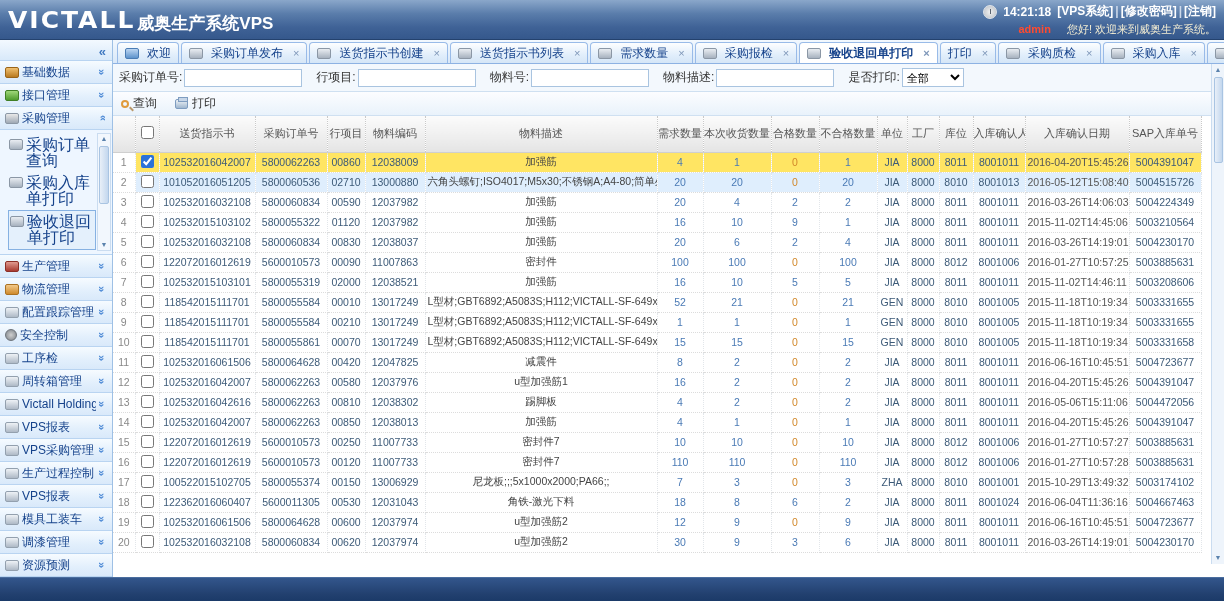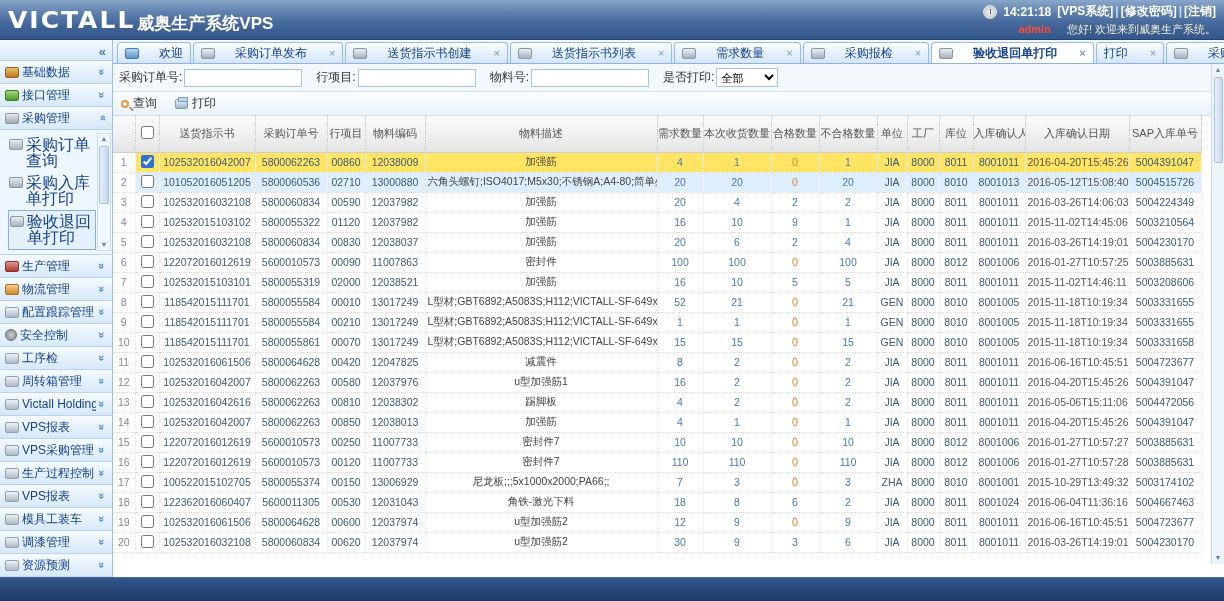--- a/index.html
+++ b/index.html
@@ -55,21 +55,21 @@
   #side-scrollbar .sb-arrow { font-size:7px; color:#5b82ad; line-height:10px; height:10px; cursor:pointer; }
   #side-scrollbar .sb-thumb { width:10px; flex:0 0 58px; margin-top:2px; background:linear-gradient(90deg,#e8eff8,#c3d7ee); border:1px solid #a9c4e2; border-radius:2px; cursor:grab; }
   #side-scrollbar .sb-space { flex:1; }
 
   
   #content { position:absolute; left:113px; top:40px; width:1111px; height:537px; background:#fff; }
 
   
   #tabbar { height:24px; background:linear-gradient(#f2f8fe,#d9e8f8); border-bottom:1px solid #8db2e3;
     display:flex; align-items:flex-end; padding:2px 2px 0 4px; gap:2px; overflow:hidden; }
-  .tab { height:21px; display:flex; align-items:center; gap:20px; padding:0 7px;
+  .tab { height:21px; display:flex; align-items:center; gap:8px; padding:0 7px;
     background:linear-gradient(#fdfeff,#e1eefb 60%, #d5e6f7); border:1px solid #99bbe8; border-bottom:none;
     border-radius:4px 4px 0 0; font-size:12px; color:#15428b; cursor:pointer; white-space:nowrap; }
   .tab.active { background:#fff; font-weight:bold; }
   .tab .close-x { color:#7d96b8; font-size:11px; margin-left:2px; cursor:pointer; }
   .tab .mini-icon { margin-right:0; }
 
   
   #search-panel { height:28px; background:#f3f8fd; border-bottom:1px solid #cfe0f1;
     display:flex; align-items:center; padding:0 6px; font-size:12px; color:#333; white-space:nowrap; }
   .sfield { display:flex; align-items:center; margin-right:14px; }
@@ -309,20 +309,24 @@
           <span class="sfield">
             <label>采购订单号:</label>
             <input placeholder="" style="">
           </span>
           <span class="sfield">
             <label>行项目:</label>
             <input placeholder="" style="">
           </span>
           <span class="sfield">
             <label>物料号:</label>
+            <input placeholder="" style="">
+          </span>
+          <span class="sfield">
+            <label>物料描述:</label>
             <input placeholder="" style="">
           </span>
         </span>
       <span class="sfield">
         <label>是否打印:</label>
         <select id="print-filter-select">
           <option>全部</option>
         </select>
       </span>
     </div>

